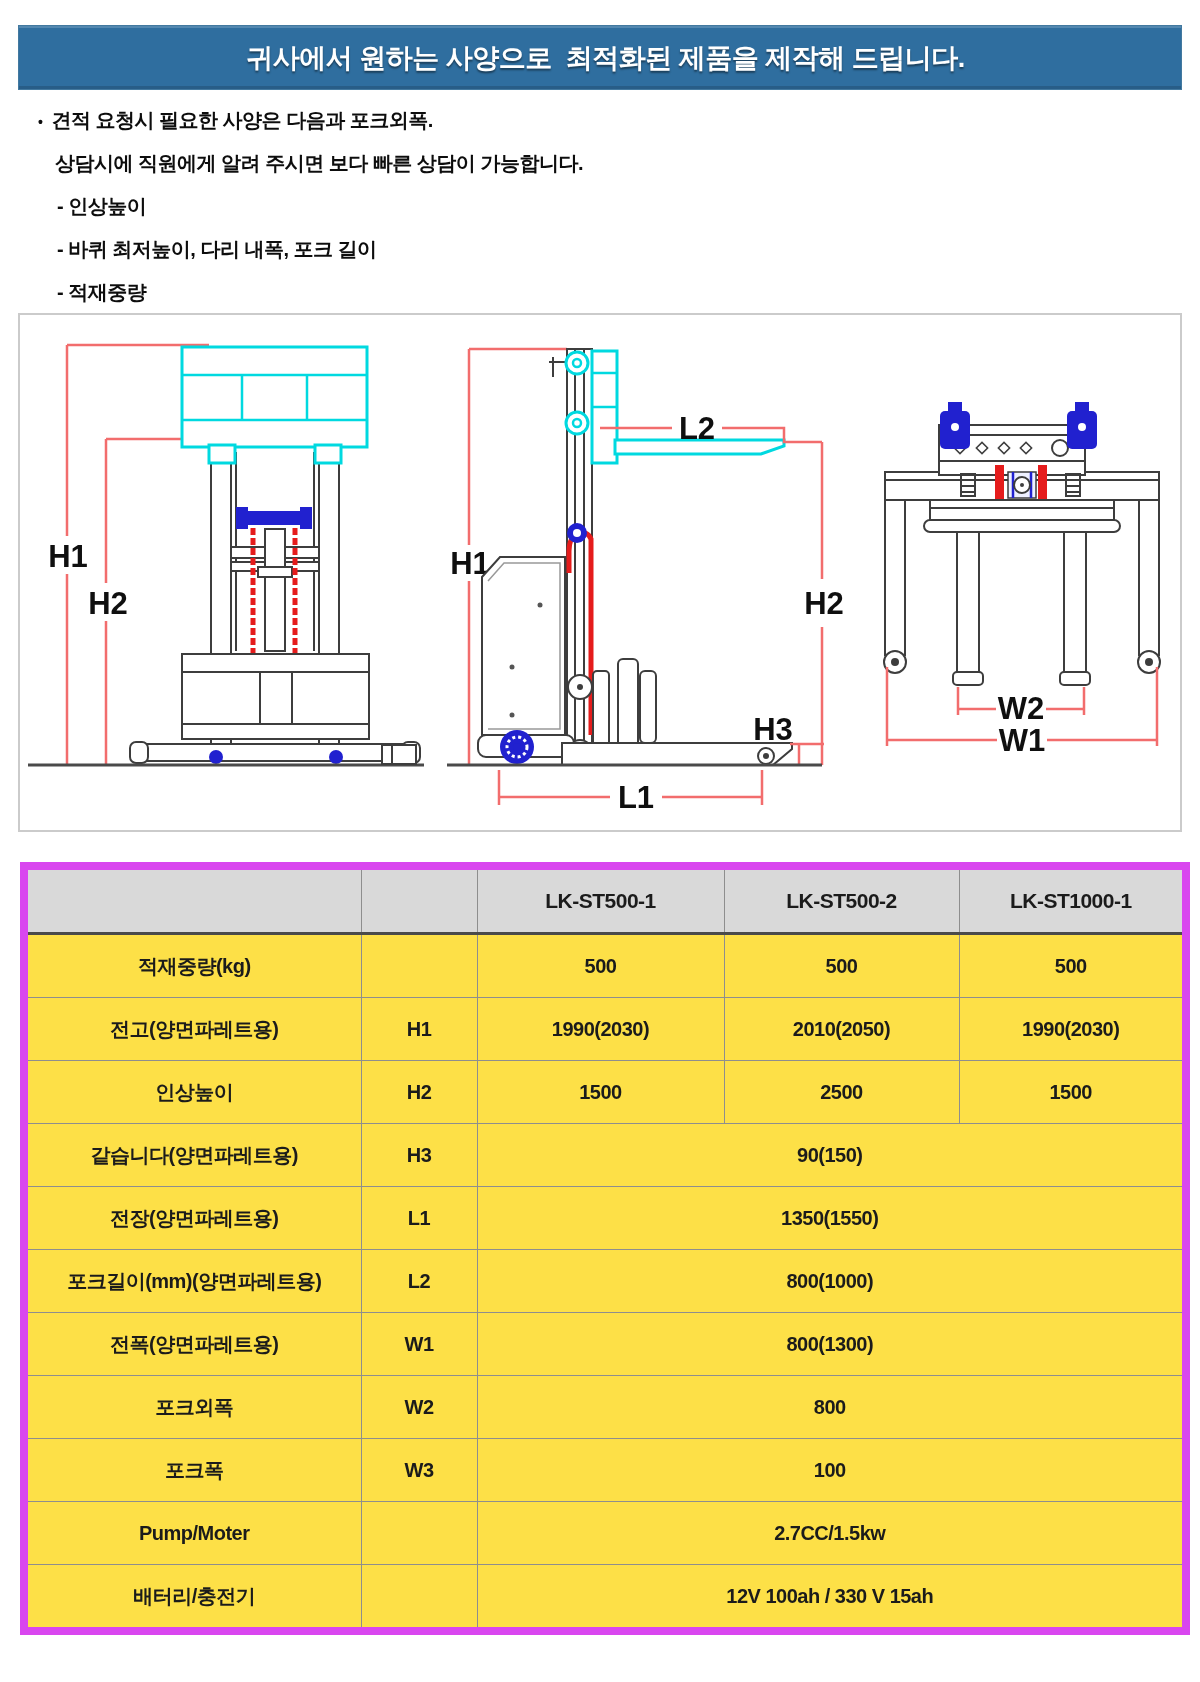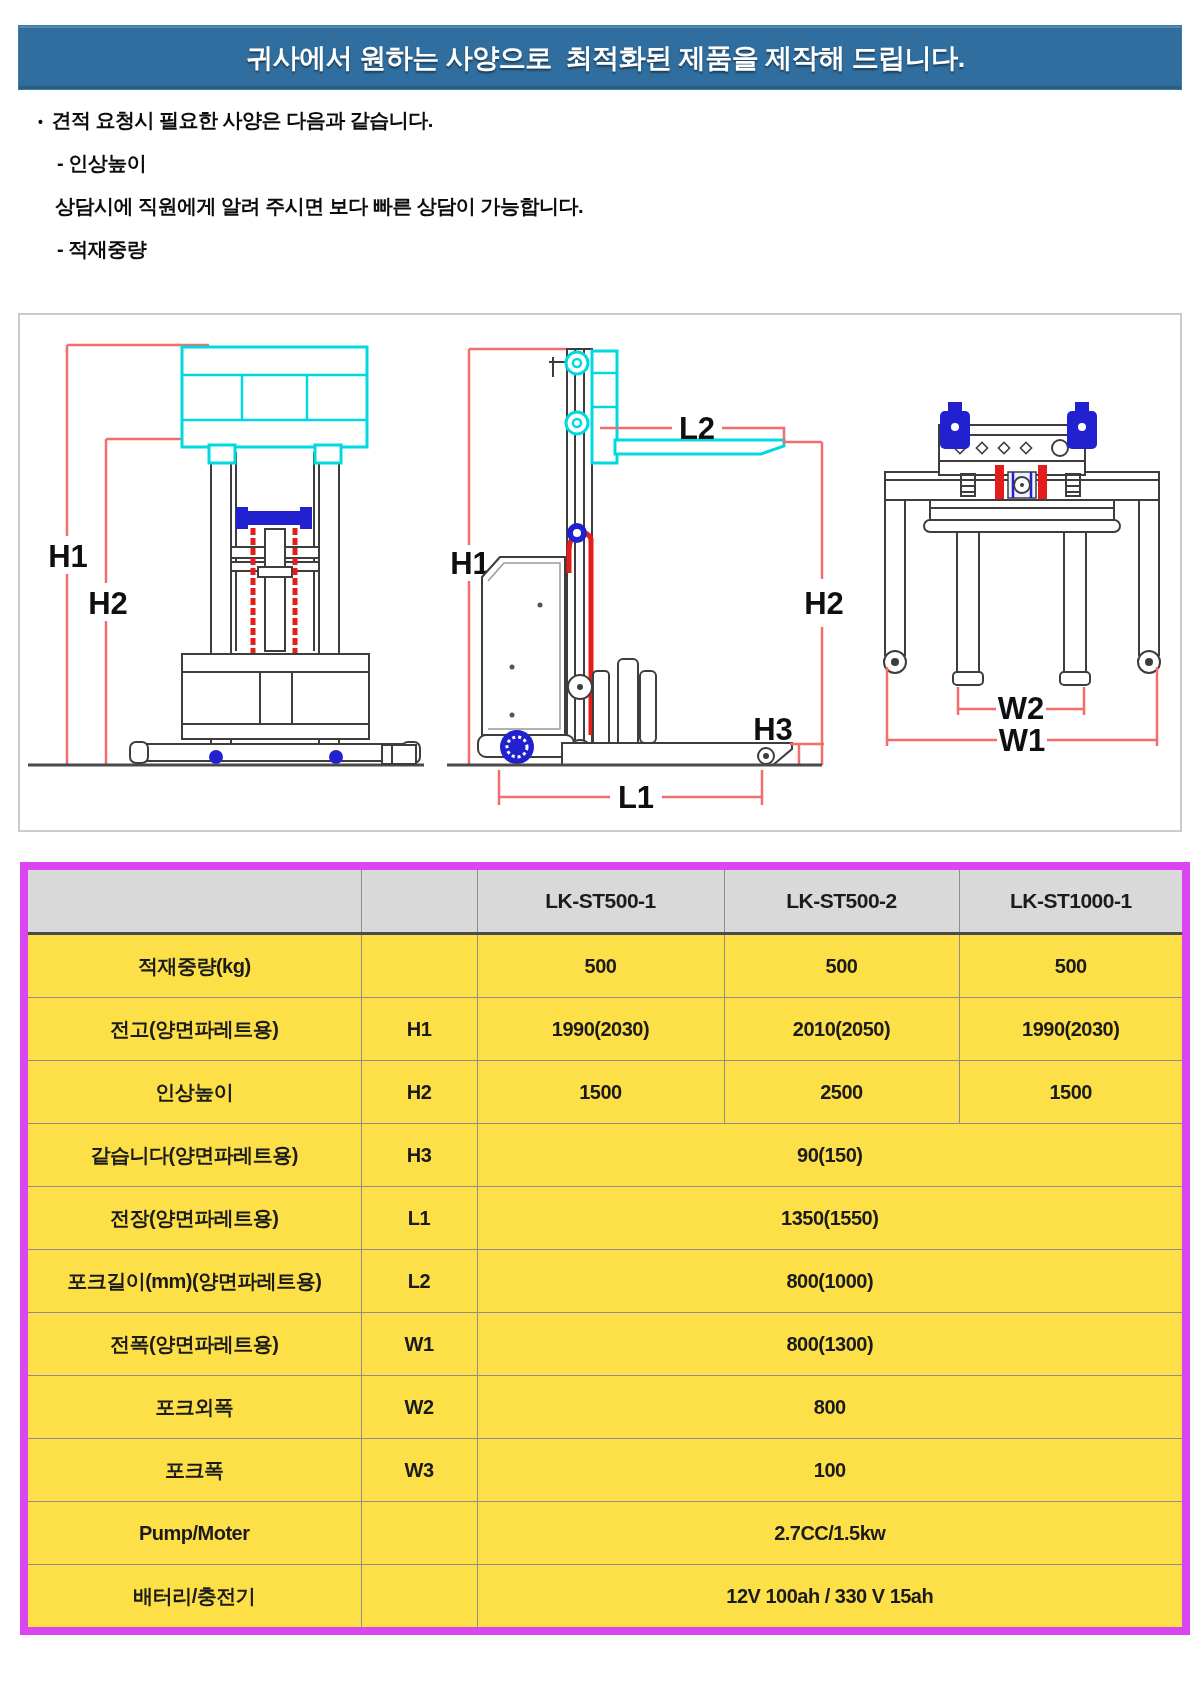--- a/index.html
+++ b/index.html
@@ -48,24 +48,25 @@
 
 <div class="page">
 
   <header class="banner">
     <span>귀사에서 원하는 사양으로  최적화된 제품을 제작해 드립니다.</span>
   </header>
 
   <section class="intro">
     <div class="intro-line">
       <span class="bullet">•</span>
-      <span>견적 요청시 필요한 사양은 다음과 같습니다.</span>
+      <span>견적 요청시 필요한 사양은 다음과 포크외폭.</span>
     </div>
+    <div class="intro-line cont">상담시에 직원에게 알려 주시면 보다 빠른 상담이 가능합니다.</div>
     <div class="intro-line dash">- 인상높이</div>
-    <div class="intro-line cont">상담시에 직원에게 알려 주시면 보다 빠른 상담이 가능합니다.</div>
+    <div class="intro-line dash">- 바퀴 최저높이, 다리 내폭, 포크 길이</div>
     <div class="intro-line dash">- 적재중량</div>
   </section>
 
   <section class="diagram-box">
     <svg width="1160" height="515" viewBox="0 0 1160 515">
 
       <g>
 
         <g class="dim">
           <path d="M47,30 H189"></path>

